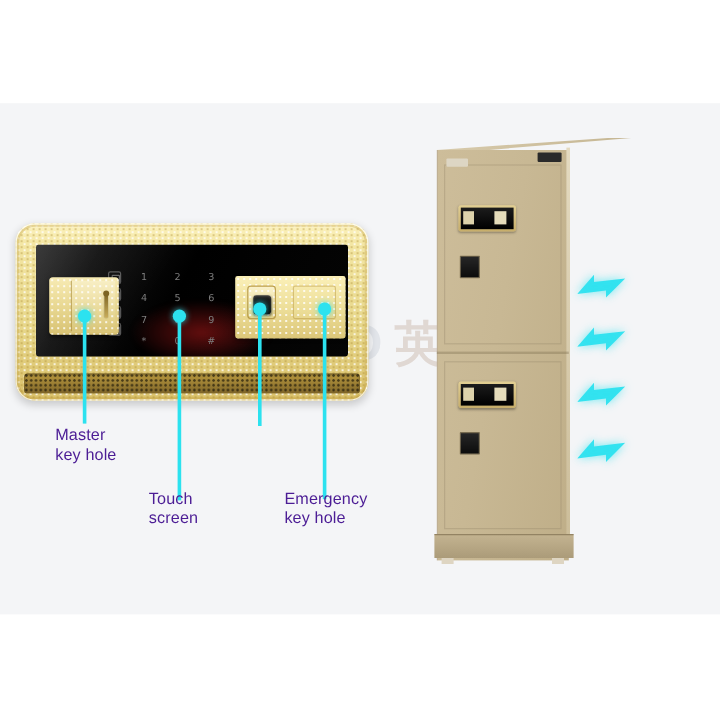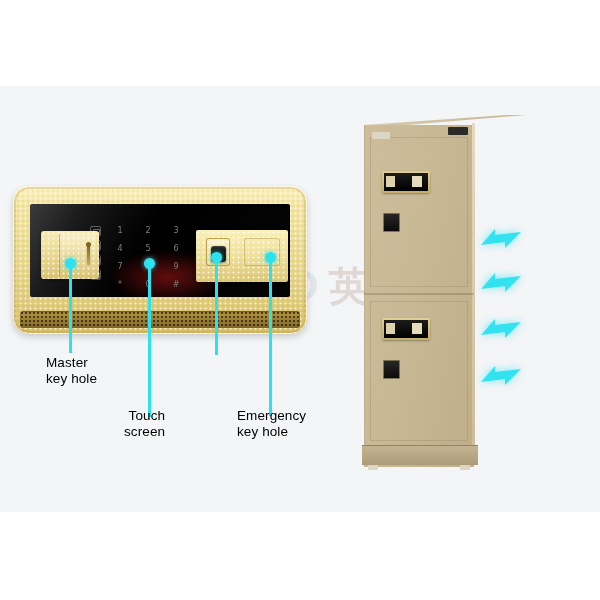--- a/index.html
+++ b/index.html
@@ -233,21 +233,21 @@
   .callout .stem {
     position: absolute; left: 4px; top: 9px;
     width: 3px;
     background: #2ce2ef;
   }
   .label {
     position: absolute;
     z-index: 15;
     font-size: 13.5px;
     line-height: 16px;
-    color: #000000;
+    color: #4c1d95;
     white-space: pre-line;
     letter-spacing: .1px;
   }
 
   
   #safe { position: absolute; left: 356px; top: 115px; width: 200px; height: 370px; z-index: 7; }
 
   .sv-front {
     position: absolute; left: 8px; top: 10px;
     width: 110px; height: 342px;
@@ -411,21 +411,21 @@
     <div class="stem" style="height:86px;"></div>
     <div class="dot"></div>
   </div>
   <div class="label" style="left:46px; top:355px; text-align:left;">Master
 key hole</div>
 
   <div class="callout" style="left:144px; top:258px;">
     <div class="stem" style="height:150px;"></div>
     <div class="dot"></div>
   </div>
-  <div class="label" style="left:124px; top:408px;text-align:right;">Touch
+  <div class="label" style="left:124px; top:408px;">Touch
 screen</div>
 
   <div class="callout" style="left:211px; top:252px;">
     <div class="stem" style="height:94px;"></div>
     <div class="dot"></div>
   </div>
 
   <div class="callout" style="left:265px; top:252px;">
     <div class="stem" style="height:155px;"></div>
     <div class="dot"></div>

